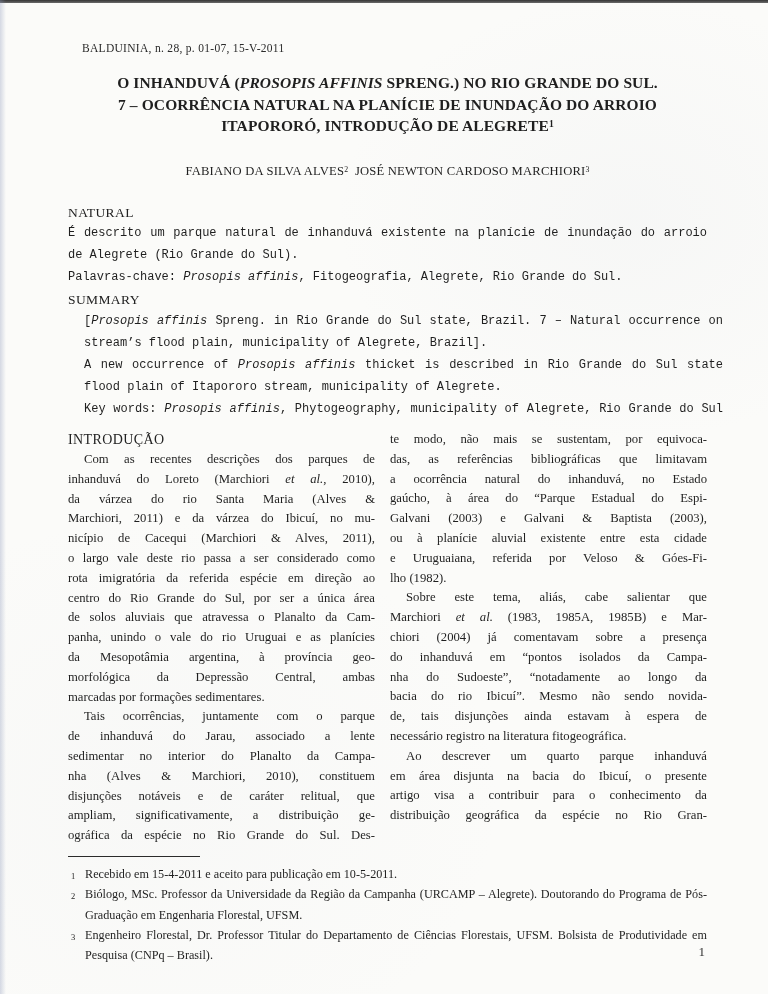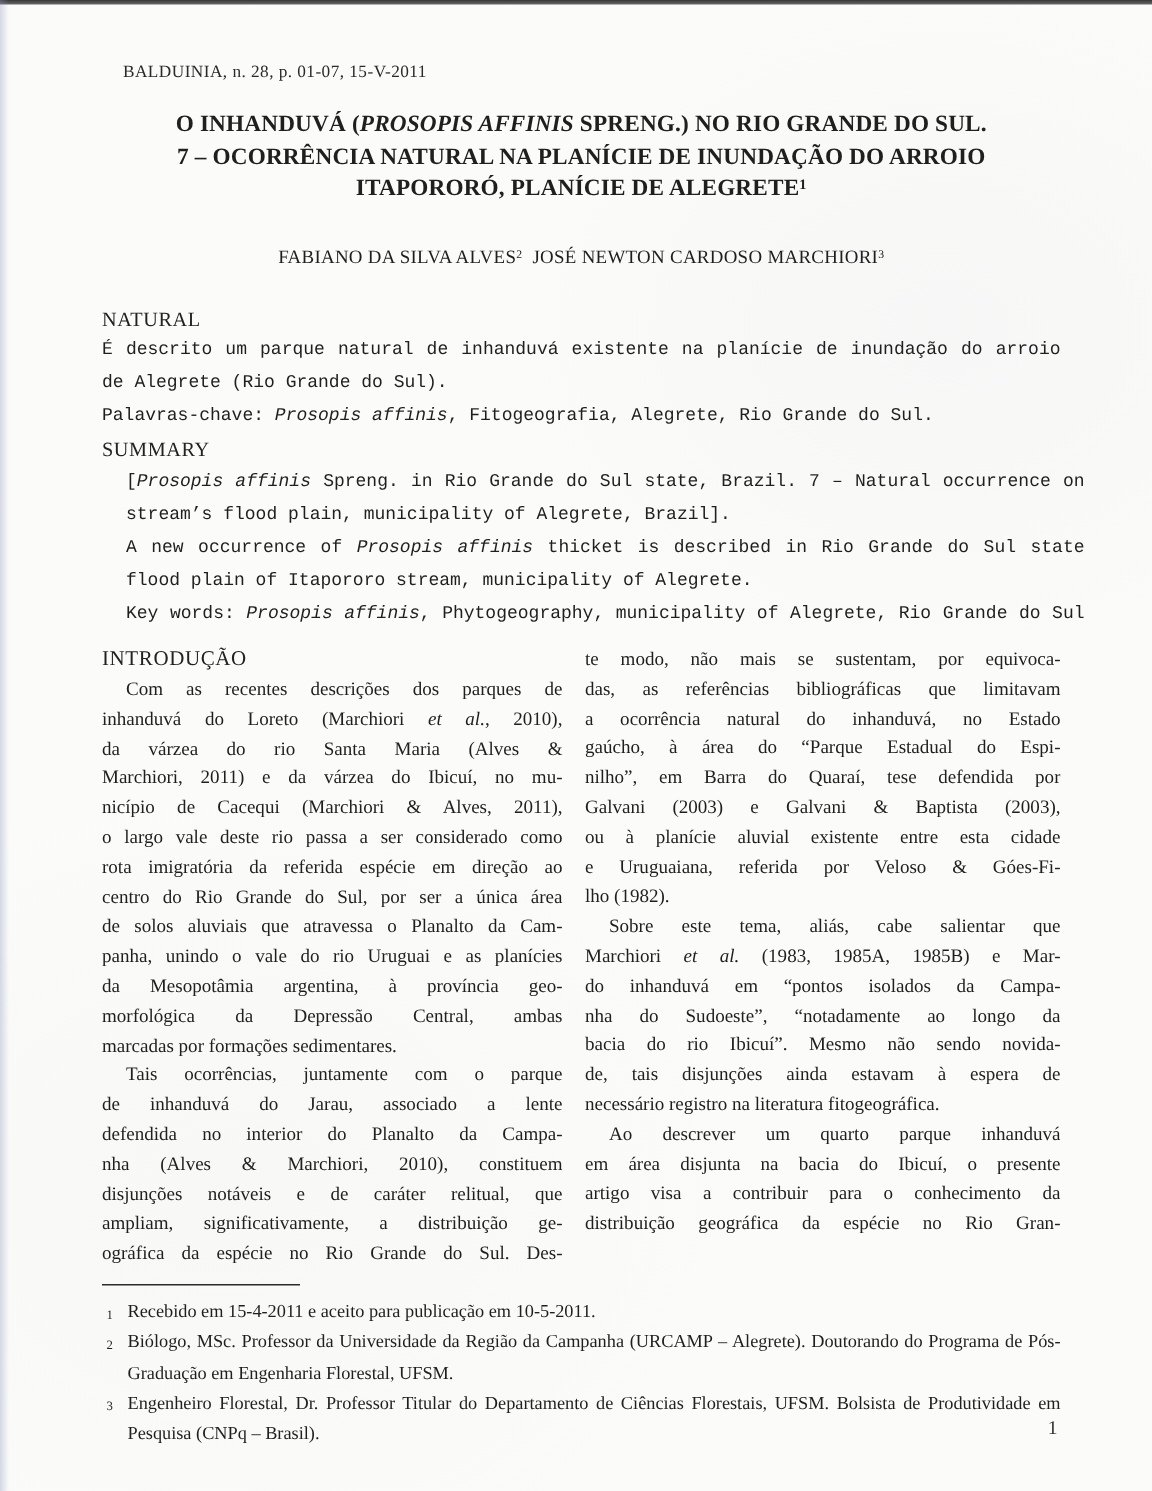--- a/index.html
+++ b/index.html
@@ -103,21 +103,21 @@
   <div class="scan-edge-top"></div>
   <div class="scan-edge-left"></div>
 
   <div class="content">
 
     <div class="journal-header">BALDUINIA, n. 28, p. 01-07, 15-V-2011</div>
 
     <div class="title">
       <div class="title-line"><span>O INHANDUVÁ (</span><span class="it">PROSOPIS AFFINIS</span><span> SPRENG.) NO RIO GRANDE DO SUL.</span></div>
       <div class="title-line"><span>7 – OCORRÊNCIA NATURAL NA PLANÍCIE DE INUNDAÇÃO DO ARROIO</span></div>
-      <div class="title-line"><span>ITAPORORÓ, PLANÍCIE DE ALEGRETE</span><span class="sup">1</span></div>
+      <div class="title-line"><span>ITAPORORÓ, INTRODUÇÃO DE ALEGRETE</span><span class="sup">1</span></div>
     </div>
 
     <div class="authors"><span>FABIANO DA SILVA ALVES</span><span class="sup">2</span><span>&nbsp; JOSÉ NEWTON CARDOSO MARCHIORI</span><span class="sup">3</span></div>
 
     <div class="sec-heading resumo-h">NATURAL</div>
     <div class="block resumo-b">
         <div class="tl">É descrito um parque natural de inhanduvá existente na planície de inundação do arroio Itapororó, no município</div>
         <div class="tl end">de Alegrete (Rio Grande do Sul).</div>
         <div class="tl end"><span>Palavras-chave: </span><span class="it">Prosopis affinis</span><span>, Fitogeografia, Alegrete, Rio Grande do Sul.</span></div>
       </div>
@@ -143,40 +143,40 @@
             <div class="tl">o largo vale deste rio passa a ser considerado como</div>
             <div class="tl">rota imigratória da referida espécie em direção ao</div>
             <div class="tl">centro do Rio Grande do Sul, por ser a única área</div>
             <div class="tl">de solos aluviais que atravessa o Planalto da Cam-</div>
             <div class="tl">panha, unindo o vale do rio Uruguai e as planícies</div>
             <div class="tl">da Mesopotâmia argentina, à província geo-</div>
             <div class="tl">morfológica da Depressão Central, ambas</div>
             <div class="tl end">marcadas por formações sedimentares.</div>
             <div class="tl ind">Tais ocorrências, juntamente com o parque</div>
             <div class="tl">de inhanduvá do Jarau, associado a lente</div>
-            <div class="tl">defendida no interior do Planalto da Campa-</div>
+            <div class="tl">sedimentar no interior do Planalto da Campa-</div>
             <div class="tl">nha (Alves &amp; Marchiori, 2010), constituem</div>
             <div class="tl">disjunções notáveis e de caráter relitual, que</div>
             <div class="tl">ampliam, significativamente, a distribuição ge-</div>
             <div class="tl">ográfica da espécie no Rio Grande do Sul. Des-</div>
           </div>
       </div>
       <div class="col colr">
         <div>
             <div class="tl">te modo, não mais se sustentam, por equivoca-</div>
             <div class="tl">das, as referências bibliográficas que limitavam</div>
             <div class="tl">a ocorrência natural do inhanduvá, no Estado</div>
             <div class="tl">gaúcho, à área do “Parque Estadual do Espi-</div>
-            <div class="tl">nilho”, em Barra do Quaraí, tese defendida por</div>
             <div class="tl">Galvani (2003) e Galvani &amp; Baptista (2003),</div>
             <div class="tl">ou à planície aluvial existente entre esta cidade</div>
             <div class="tl">e Uruguaiana, referida por Veloso &amp; Góes-Fi-</div>
             <div class="tl end">lho (1982).</div>
             <div class="tl ind">Sobre este tema, aliás, cabe salientar que</div>
             <div class="tl"><span>Marchiori </span><span class="it">et al.</span><span> (1983, 1985A, 1985B) e Mar-</span></div>
+            <div class="tl">chiori (2004) já comentavam sobre a presença</div>
             <div class="tl">do inhanduvá em “pontos isolados da Campa-</div>
             <div class="tl">nha do Sudoeste”, “notadamente ao longo da</div>
             <div class="tl">bacia do rio Ibicuí”. Mesmo não sendo novida-</div>
             <div class="tl">de, tais disjunções ainda estavam à espera de</div>
             <div class="tl end">necessário registro na literatura fitogeográfica.</div>
             <div class="tl ind">Ao descrever um quarto parque inhanduvá</div>
             <div class="tl">em área disjunta na bacia do Ibicuí, o presente</div>
             <div class="tl">artigo visa a contribuir para o conhecimento da</div>
             <div class="tl">distribuição geográfica da espécie no Rio Gran-</div>
           </div>

